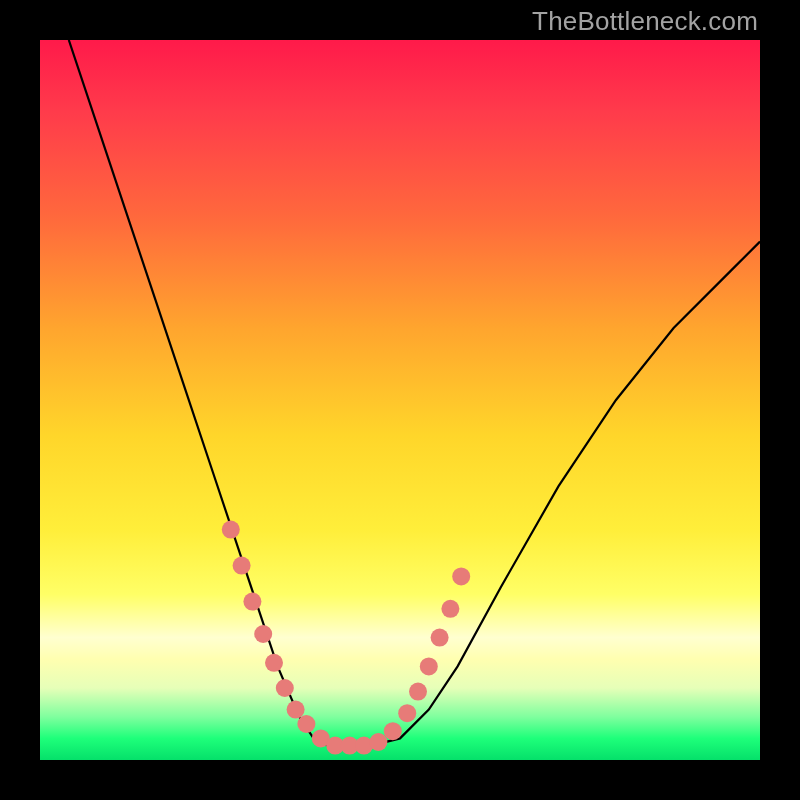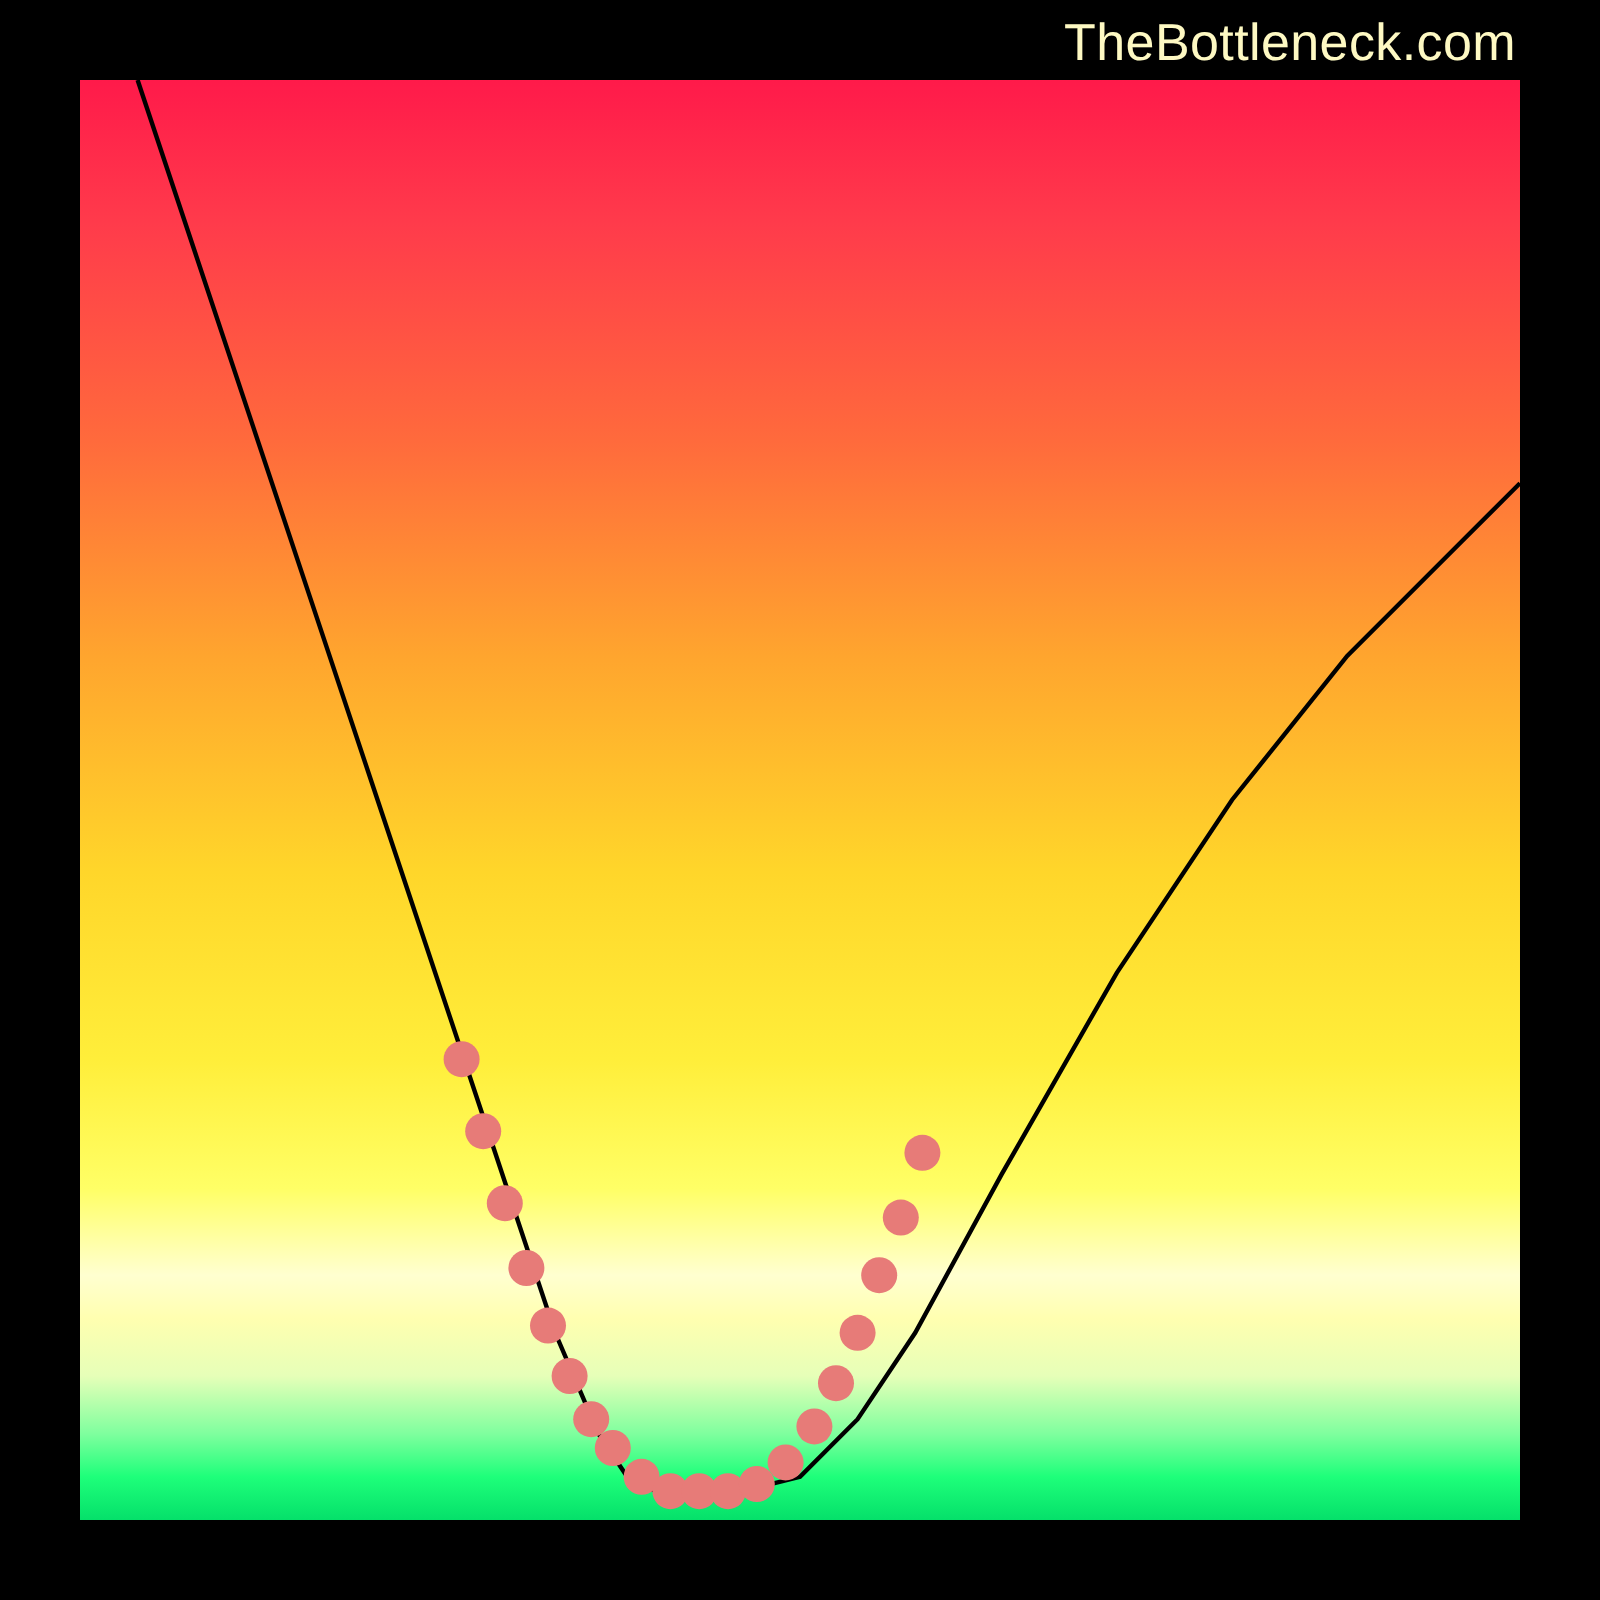--- a/index.html
+++ b/index.html
@@ -37,21 +37,21 @@
       #e6ffb8 90%,
       #7fff9e 94%,
       #1eff7a 97%,
       #05e06a 100%
     );
   }
   .watermark {
     position: absolute;
     right: 42px;
     top: 6px;
-    color: #fef9c3;
+    color: #a3a3a3;
     font-size: 26px;
     font-weight: 400;
     letter-spacing: 0.2px;
     pointer-events: none;
   }
   svg.curve {
     position: absolute;
     left: 0;
     top: 0;
     width: 720px;

